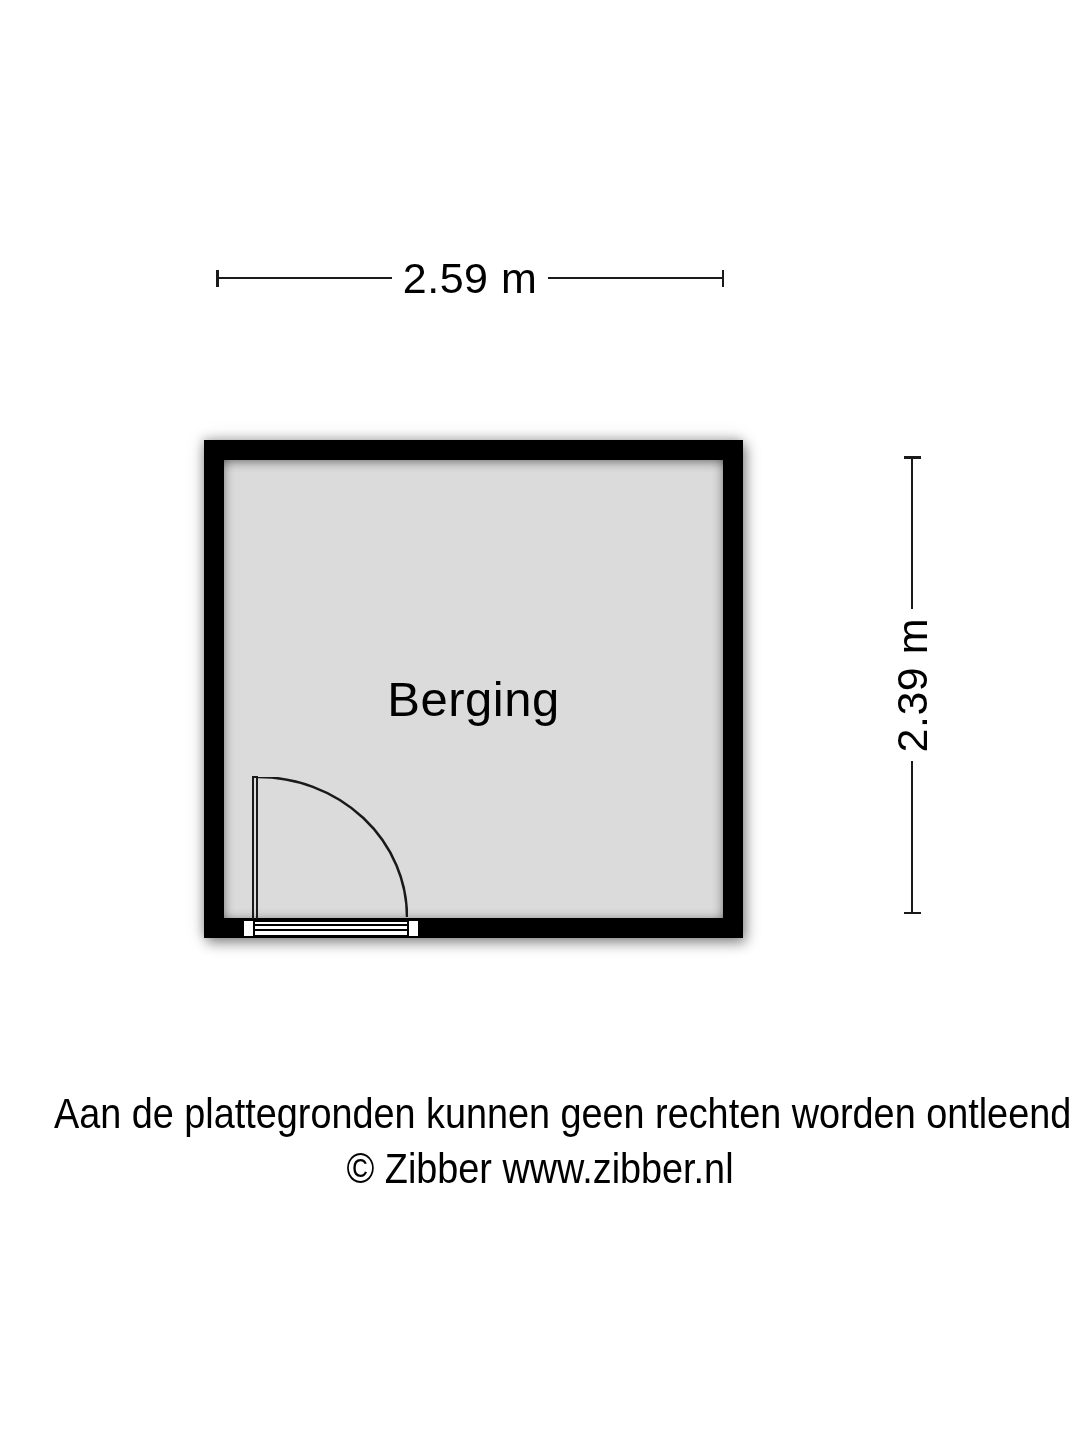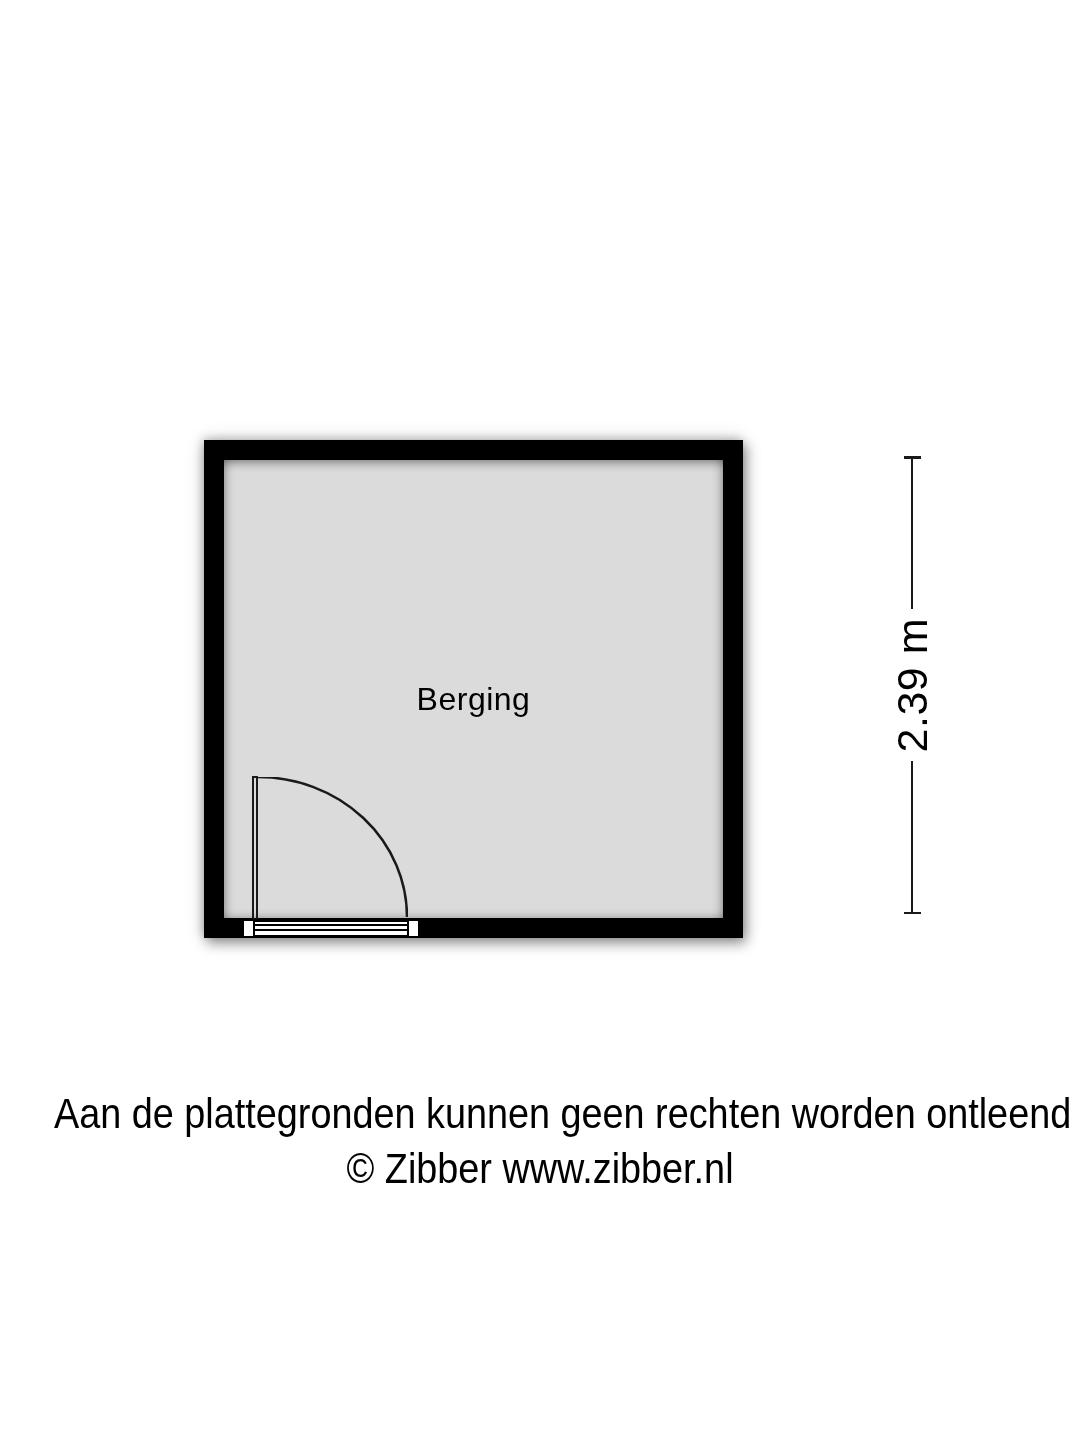--- a/index.html
+++ b/index.html
@@ -31,21 +31,21 @@
   .room-outer{position:absolute;left:204px;top:440px;width:539px;height:498px;
     background:var(--color-wall);
     box-shadow:3px 5px 12px rgba(0,0,0,0.40),-2px -2px 9px rgba(0,0,0,0.16),0 0 20px rgba(0,0,0,0.12);}
   .room-floor{position:absolute;left:20px;top:20px;right:20px;bottom:20px;
     background:var(--color-floor);
     box-shadow:inset 0 9px 10px -6px rgba(0,0,0,0.40),
                inset 9px 0 10px -7px rgba(0,0,0,0.30),
                inset -9px 0 10px -7px rgba(0,0,0,0.30),
                inset 0 -7px 9px -6px rgba(0,0,0,0.25);
     display:flex;align-items:center;justify-content:center;}
-  .room-label{font-size:32px;line-height:1;letter-spacing:0.5px;margin-top:20px;}
+  .room-label{font-size:49px;line-height:1;letter-spacing:0.5px;margin-top:20px;}
 
   
   .door-opening{position:absolute;left:242px;top:918px;width:178px;height:20px;
     display:flex;align-items:center;}
   .jamb{flex:0 0 13px;height:19px;background:#fff;border:2.5px solid var(--color-wall);}
   .sill{flex:1 1 auto;height:17px;background:#fff;position:relative;
     border-top:2.5px solid var(--color-wall);border-bottom:2.5px solid var(--color-wall);}
   .sill-line{position:absolute;left:0;right:0;height:2px;background:var(--color-wall);}
   .sill-line.l1{top:2.5px;}
   .sill-line.l2{top:7.5px;}
@@ -57,20 +57,27 @@
   
   .disclaimer{position:absolute;left:0;top:1086px;width:1080px;text-align:center;
     font-size:42px;line-height:1.32;transform:scaleX(0.90);transform-origin:50% 50%;
     white-space:nowrap;}
 </style>
 </head>
 <body>
 
 <div class="canvas">
 
+  <div class="dim dim-top">
+    <span class="tick v"></span>
+    <span class="dline h"></span>
+    <span class="dim-label">2.59 m</span>
+    <span class="dline h"></span>
+    <span class="tick v"></span>
+  </div>
 
   <div class="room-outer">
     <div class="room-floor">
       <span class="room-label">Berging</span>
     </div>
   </div>
 
   <svg class="door-arc" width="150" height="141" viewBox="0 0 150 141">
     <path d="M 0 0 A 149 140 0 0 1 149 140" fill="none" stroke="#1a1a1a" stroke-width="2.5"></path>
   </svg>

